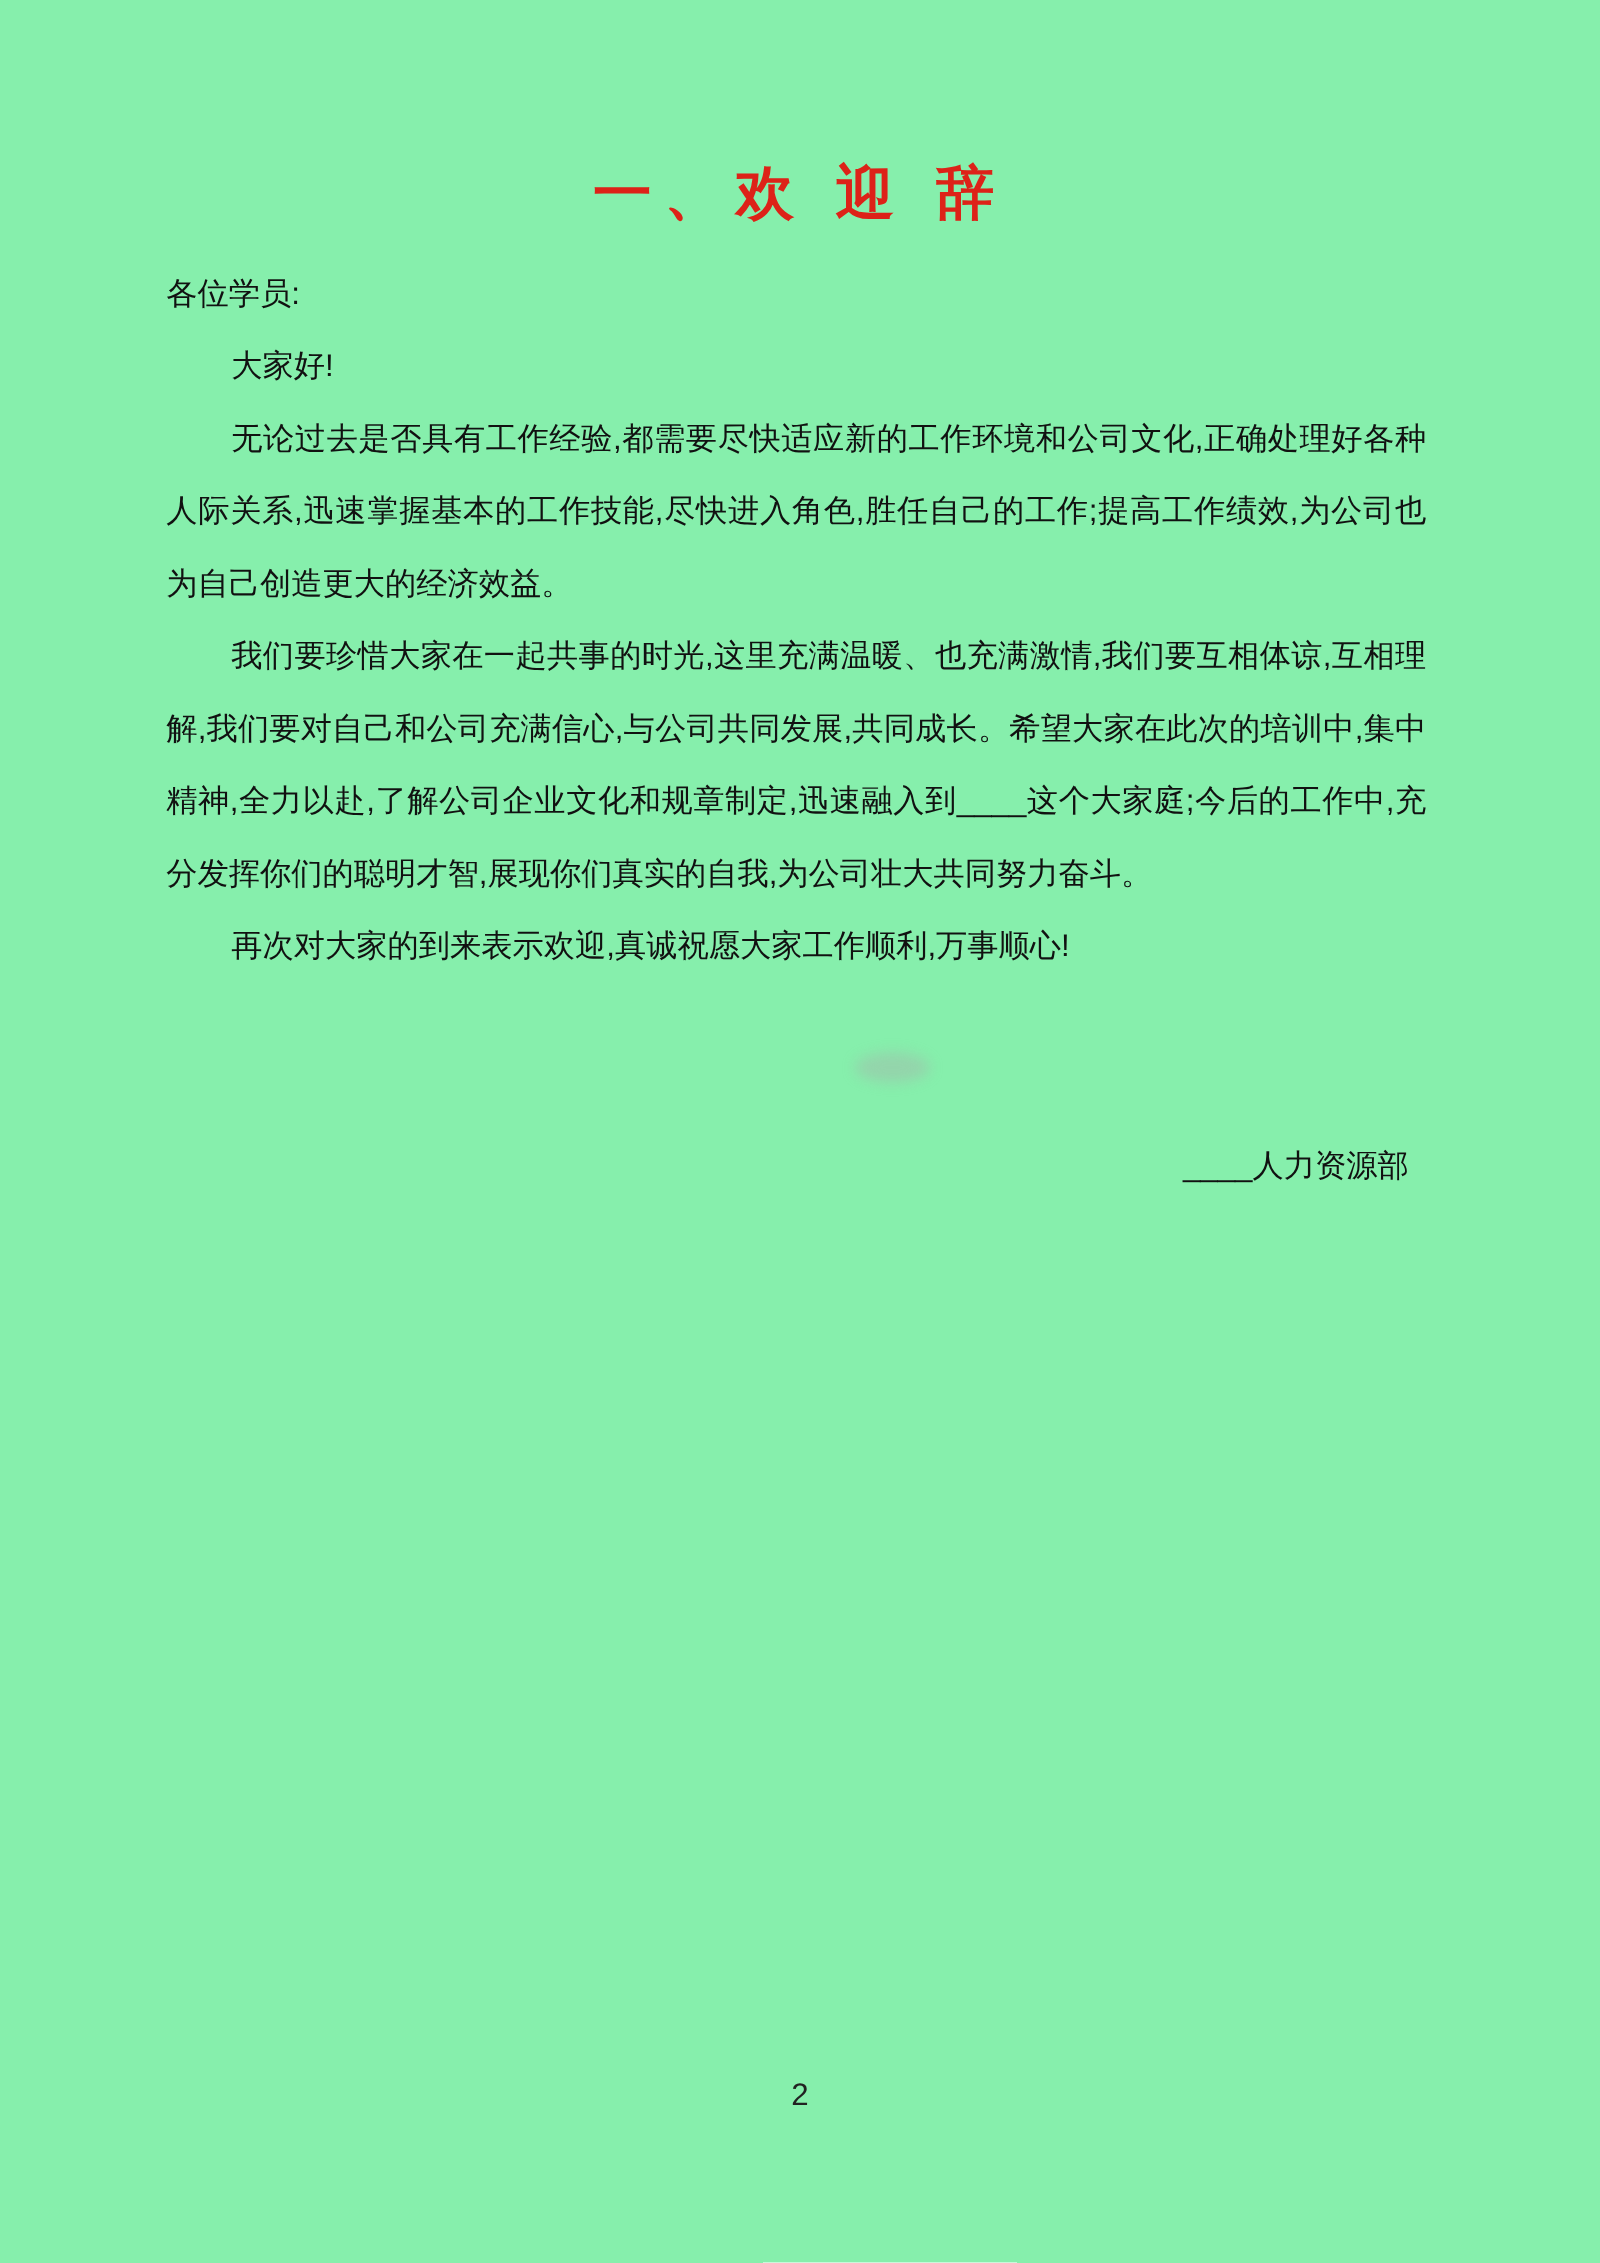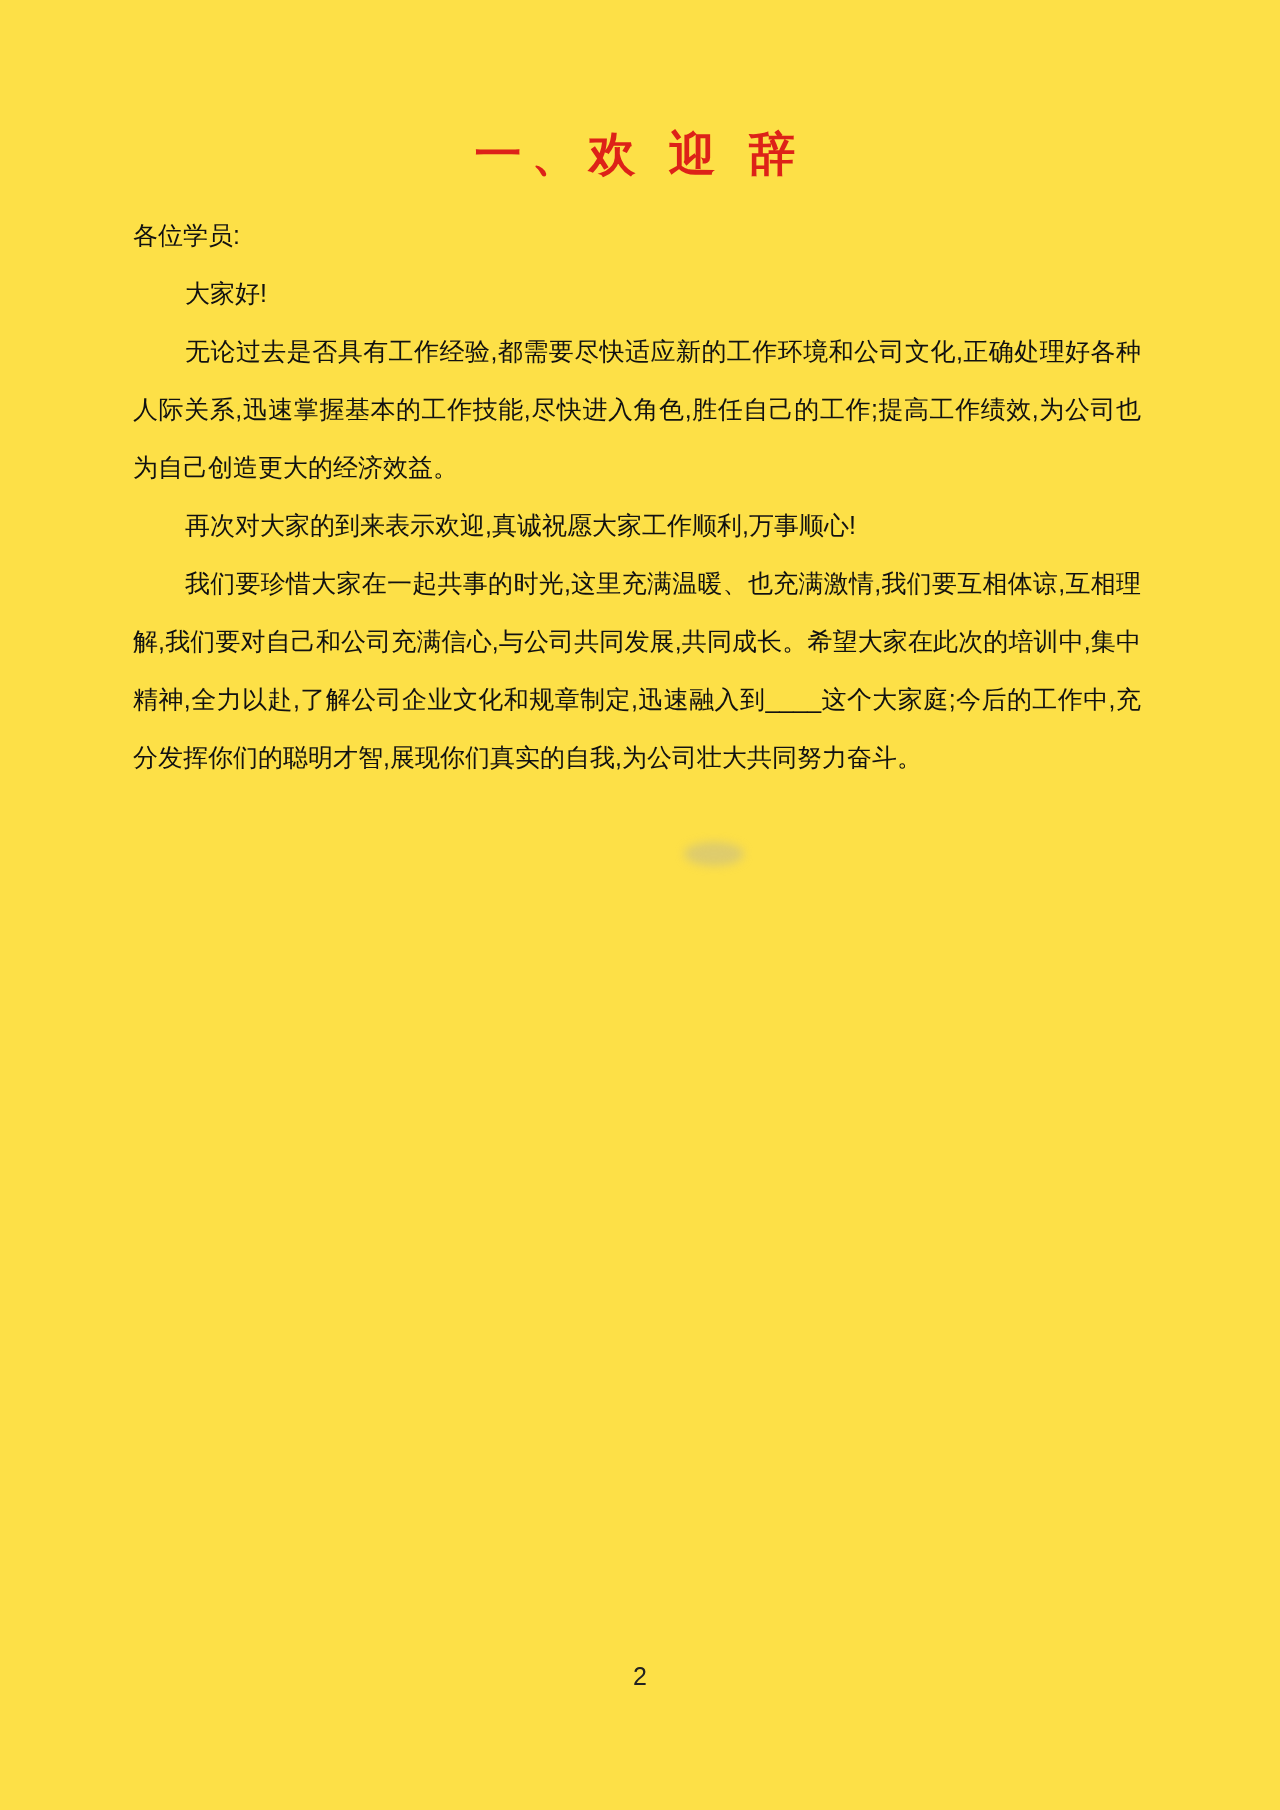--- a/index.html
+++ b/index.html
@@ -1,20 +1,20 @@
 <!DOCTYPE html>
 <html><head>
 <meta charset="utf-8">
 <style>
   html, body { margin: 0; padding: 0; background: #ffffff; }
   .page {
     position: relative;
     width: 1280px;
     height: 1810px;
-    background: #fde047;
+    background: #86efac;
     font-family: "Liberation Sans", sans-serif;
     color: #111111;
     overflow: hidden;
   }
   .title {
     margin: 0;
     padding-top: 118px;
     text-align: center;
     font-size: 47px;
     line-height: 72px;
@@ -64,22 +64,23 @@
 <div class="page">
   <h1 class="title" style="color: rgb(221, 34, 24);">一、欢 迎 辞</h1>
 
   <div class="content">
     <p class="salutation">各位学员:</p>
 
     <p class="greeting">大家好!</p>
 
     <div id="paragraphs">
         <p class="body-para">无论过去是否具有工作经验,都需要尽快适应新的工作环境和公司文化,正确处理好各种人际关系,迅速掌握基本的工作技能,尽快进入角色,胜任自己的工作;提高工作绩效,为公司也为自己创造更大的经济效益。</p>
+        <p class="body-para">我们要珍惜大家在一起共事的时光,这里充满温暖、也充满激情,我们要互相体谅,互相理解,我们要对自己和公司充满信心,与公司共同发展,共同成长。希望大家在此次的培训中,集中精神,全力以赴,了解公司企业文化和规章制定,迅速融入到____这个大家庭;今后的工作中,充分发挥你们的聪明才智,展现你们真实的自我,为公司壮大共同努力奋斗。</p>
         <p class="body-para">再次对大家的到来表示欢迎,真诚祝愿大家工作顺利,万事顺心!</p>
-        <p class="body-para">我们要珍惜大家在一起共事的时光,这里充满温暖、也充满激情,我们要互相体谅,互相理解,我们要对自己和公司充满信心,与公司共同发展,共同成长。希望大家在此次的培训中,集中精神,全力以赴,了解公司企业文化和规章制定,迅速融入到____这个大家庭;今后的工作中,充分发挥你们的聪明才智,展现你们真实的自我,为公司壮大共同努力奋斗。</p>
       </div>
 
+    <p class="signature">____人力资源部</p>
   </div>
 
   <div class="smudge"></div>
 
   <div class="page-number">2</div>
 </div>
 
 </body></html>

